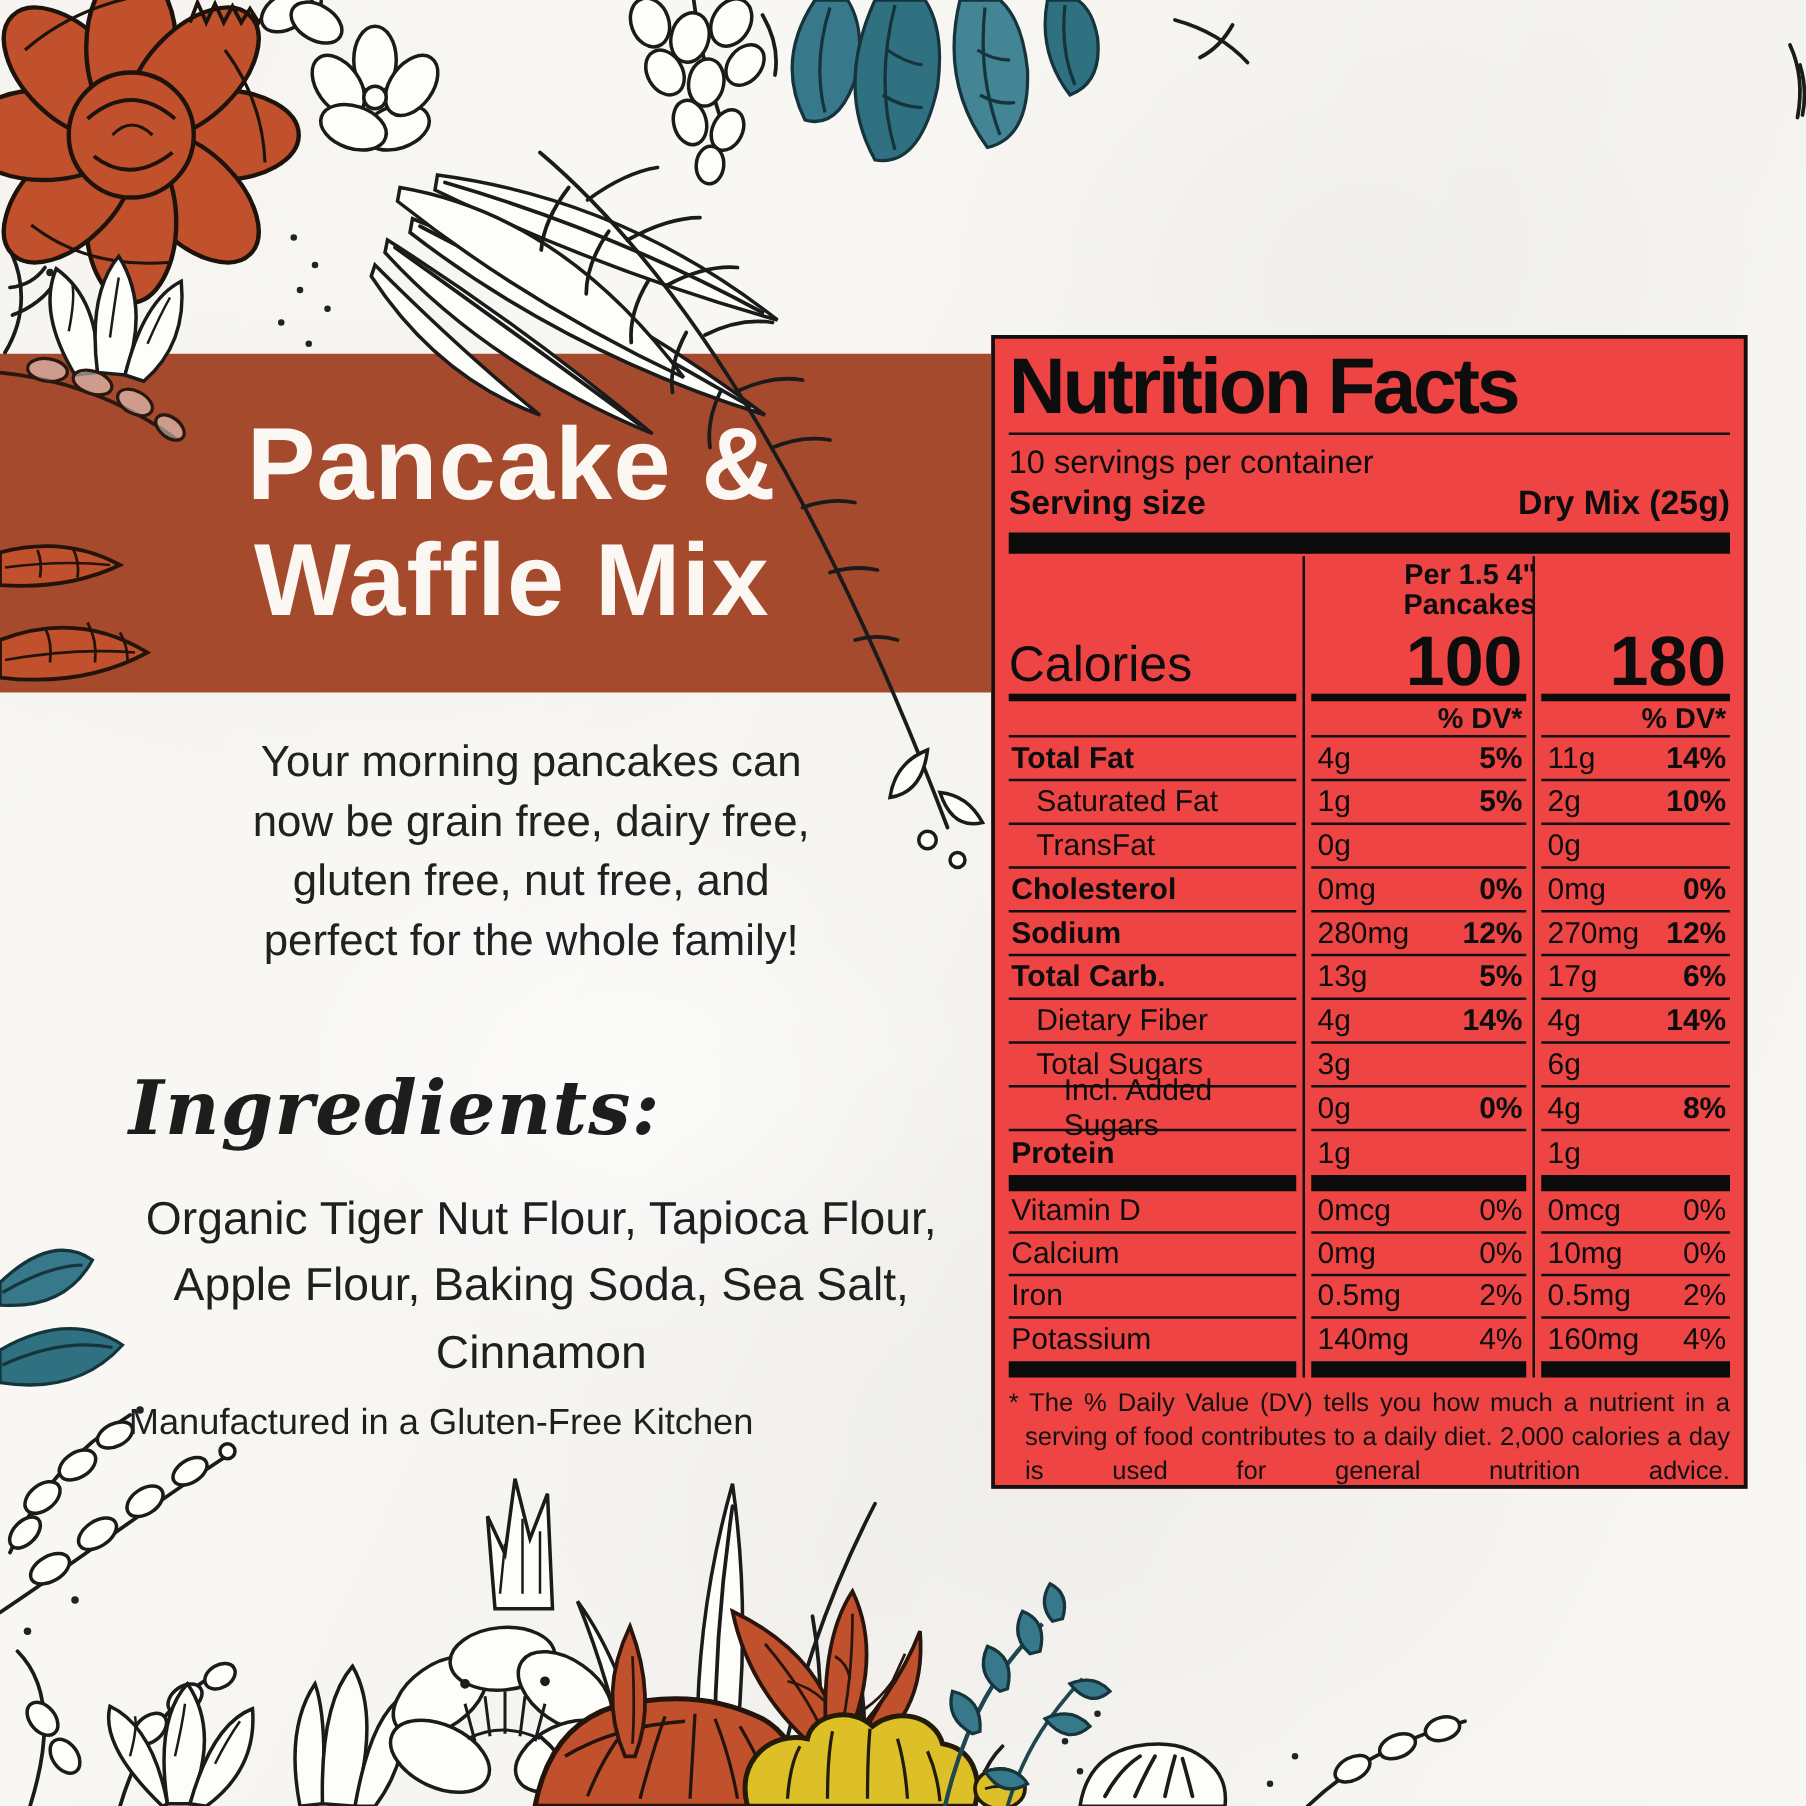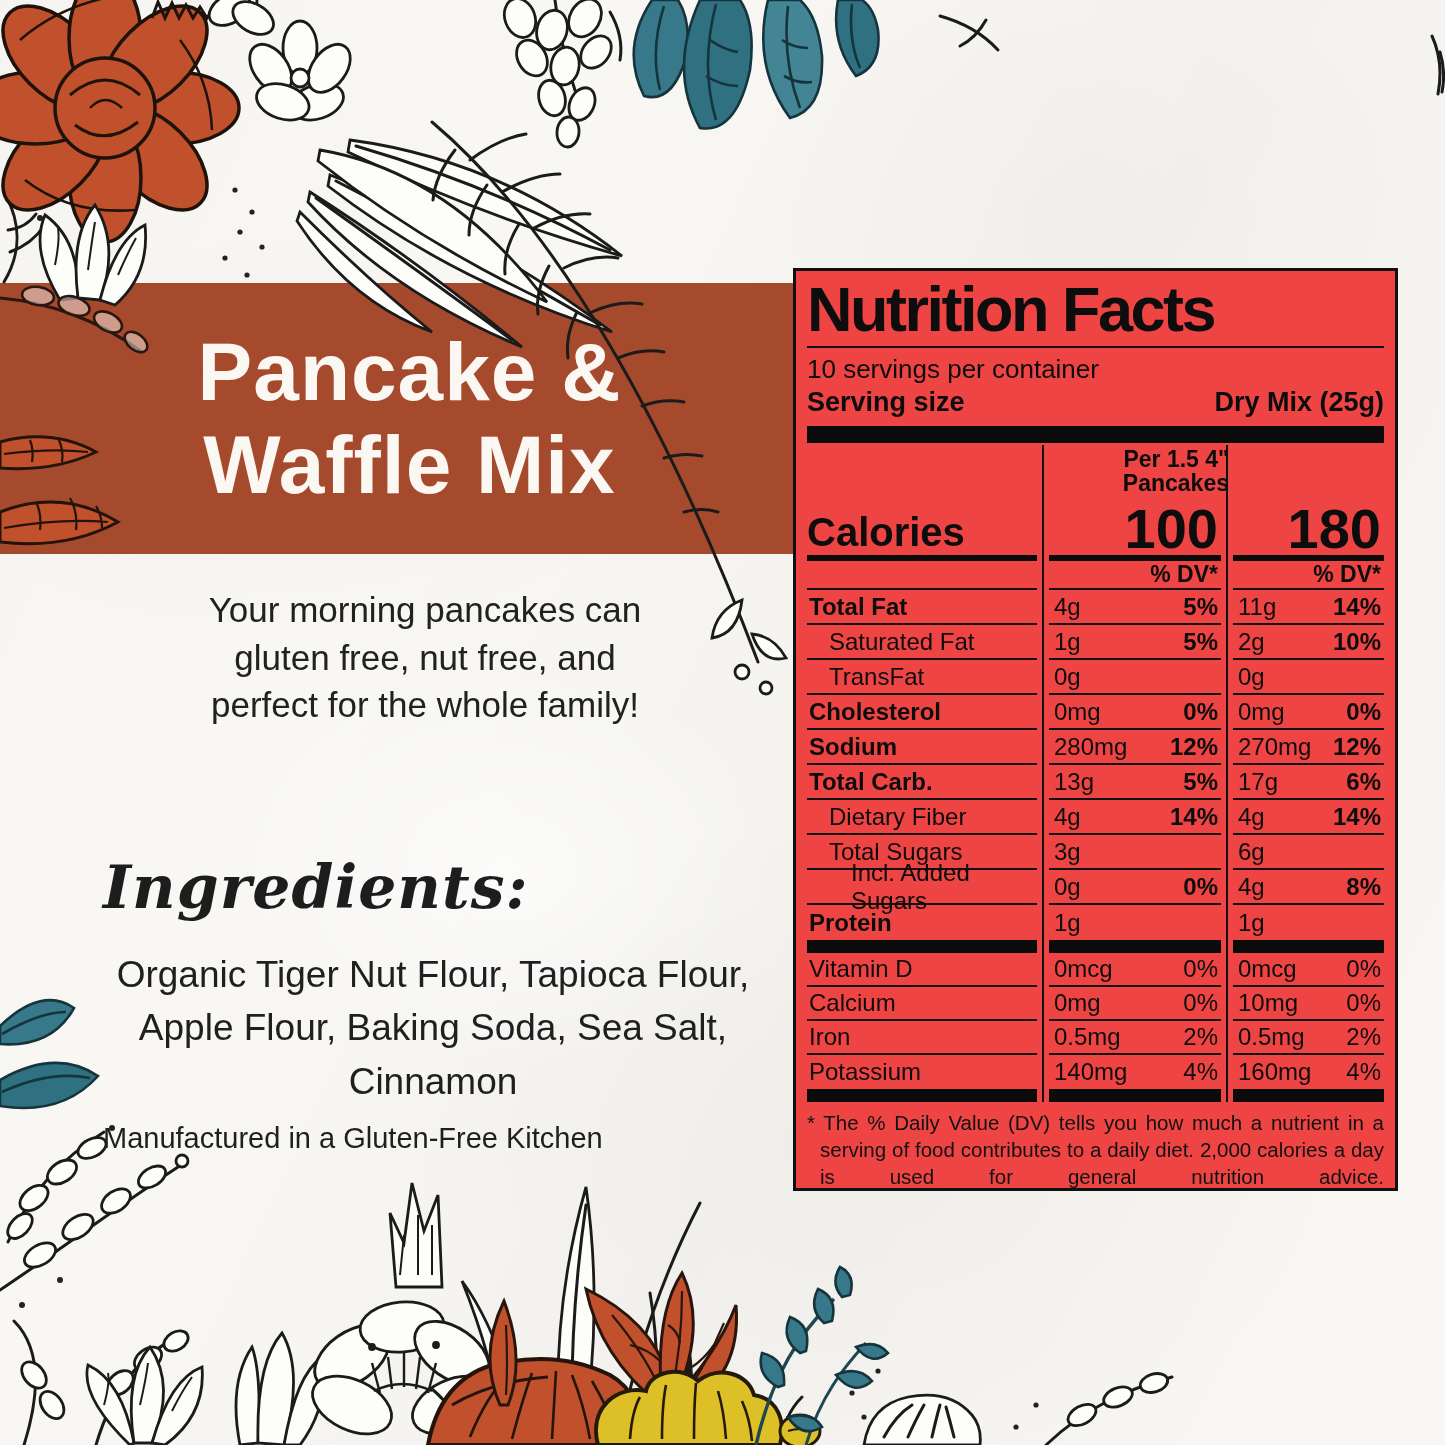--- a/index.html
+++ b/index.html
@@ -69,21 +69,21 @@
   .cols{position:relative;margin-top:2px;}
   .vd{position:absolute;width:2.5px;background:#111;top:0;bottom:0;}
   .vd1{left:234.5px;} .vd2{left:418.5px;}
 
   .grow{display:grid;grid-template-columns:230px 12px 172px 12px 151px;}
   .cell{display:flex;align-items:center;box-sizing:border-box;}
   .hb{border-bottom:2px solid #111;}
   .hdr-row{height:54px;}
   .hdr-c{justify-content:flex-end;align-items:flex-end;font-weight:700;font-size:23px;line-height:1.05;text-align:right;padding:0 4px 4px 0;}
   .cal-row{height:56px;}
-  .cal-lab{font-weight:700;font-size:40px;align-items:flex-end;padding-bottom:0px;}
+  .cal-lab{font-weight:400;font-size:40px;align-items:flex-end;padding-bottom:0px;}
   .cal-num{font-weight:700;font-size:56px;justify-content:flex-end;align-items:flex-end;padding-right:3px;line-height:0.95;}
   .ubar{height:6px;}
   .ubar .b{background:#0b0b0b;height:6px;}
   .dv-row{height:29px;}
   .dv-c{justify-content:flex-end;font-weight:700;font-size:23px;padding-right:3px;}
 
   .nrow .cell{height:35px;font-size:24px;}
   .mrow .cell{height:34px;font-size:24px;}
   .lab{padding-left:2px;}
   .b{font-weight:700;}
@@ -379,20 +379,21 @@
   </g>
 </svg>
 
 <div class="banner">
   <div class="t">Pancake &amp;</div>
   <div class="t">Waffle Mix</div>
 </div>
 
 <div class="desc">
   <div>Your morning pancakes can</div>
+  <div>now be grain free, dairy free,</div>
   <div>gluten free, nut free, and</div>
   <div>perfect for the whole family!</div>
 </div>
 
 <div class="ing-head">Ingredients:</div>
 <div class="ing-list">Organic Tiger Nut Flour, Tapioca Flour, Apple Flour, Baking Soda, Sea Salt, Cinnamon</div>
 <div class="ing-note">Manufactured in a Gluten-Free Kitchen</div>
 
 <div class="nf">
   <div class="nf-title">Nutrition Facts</div>

